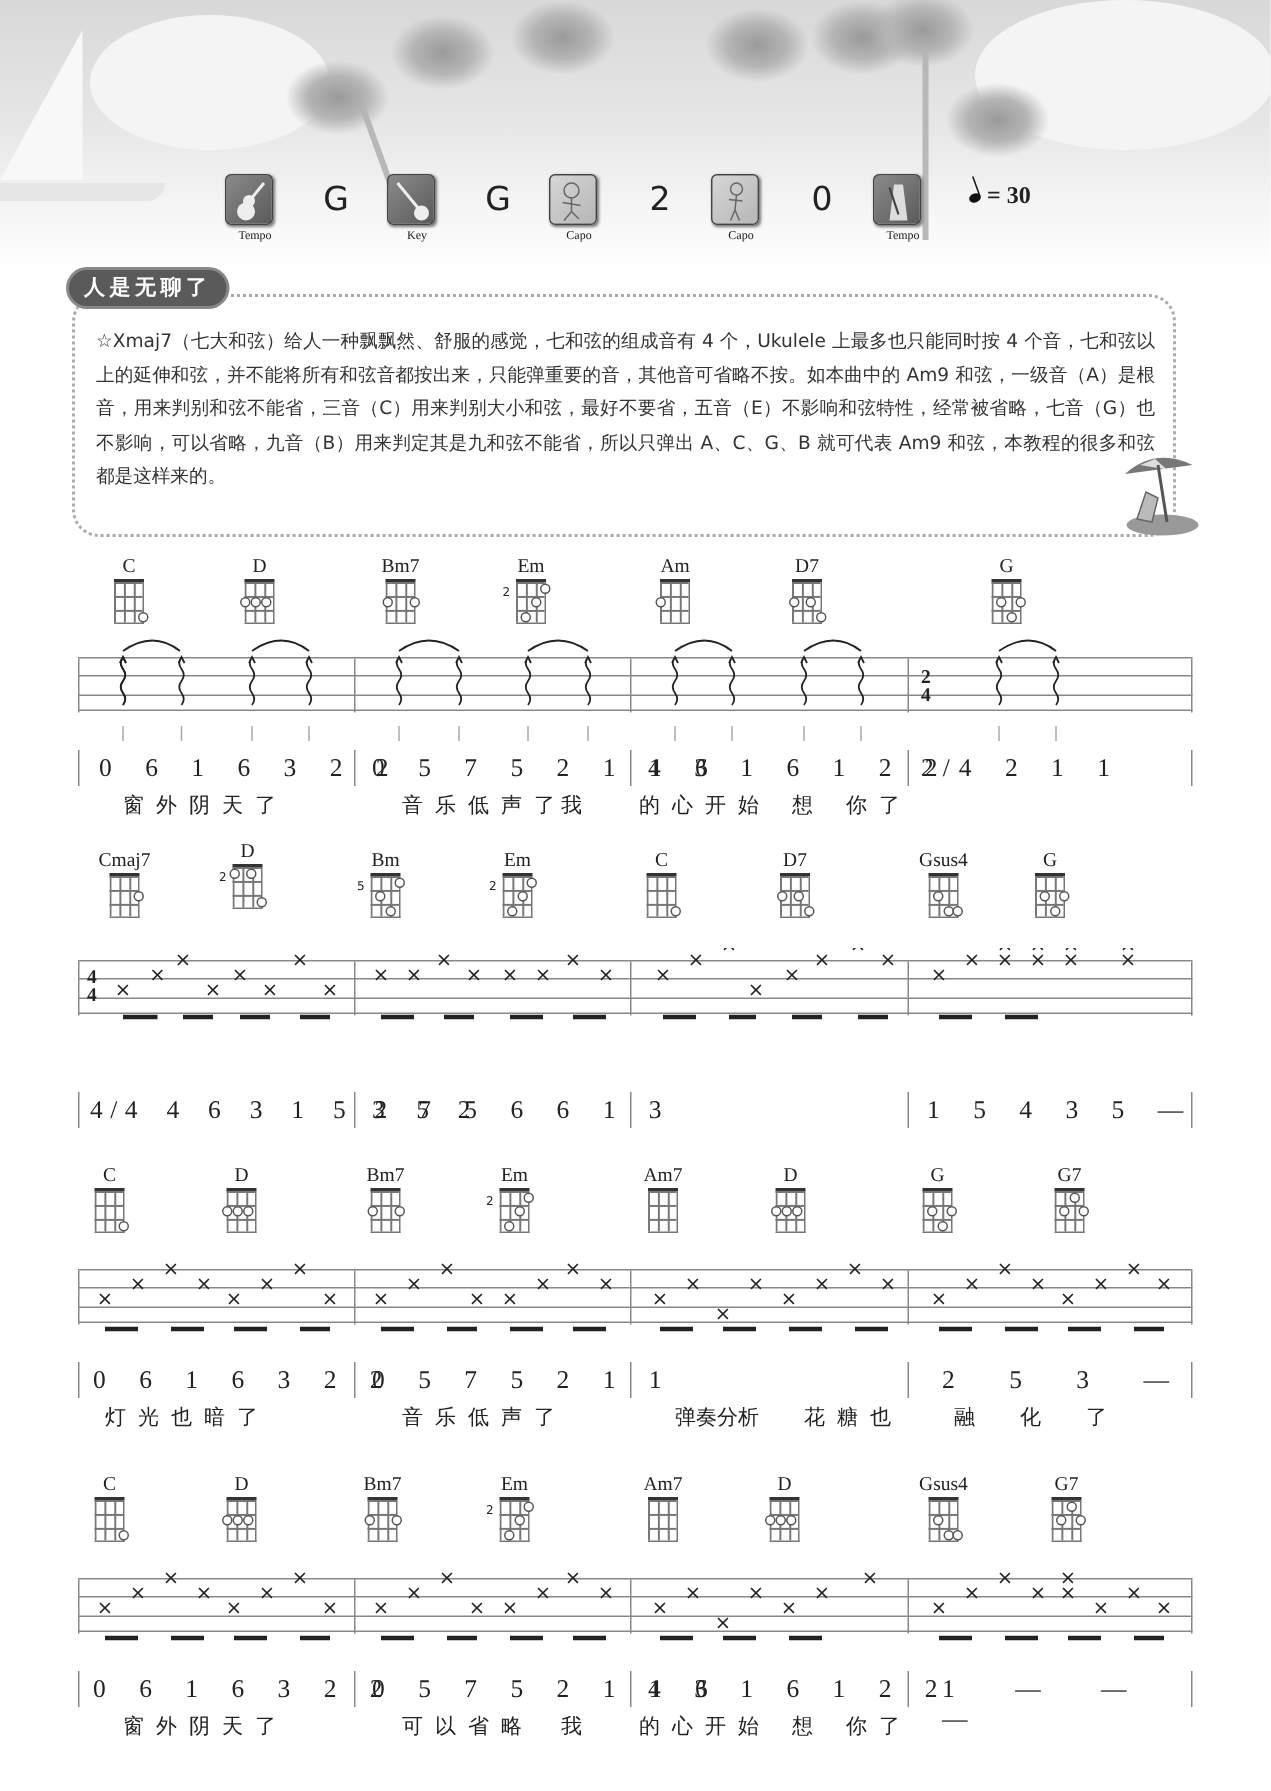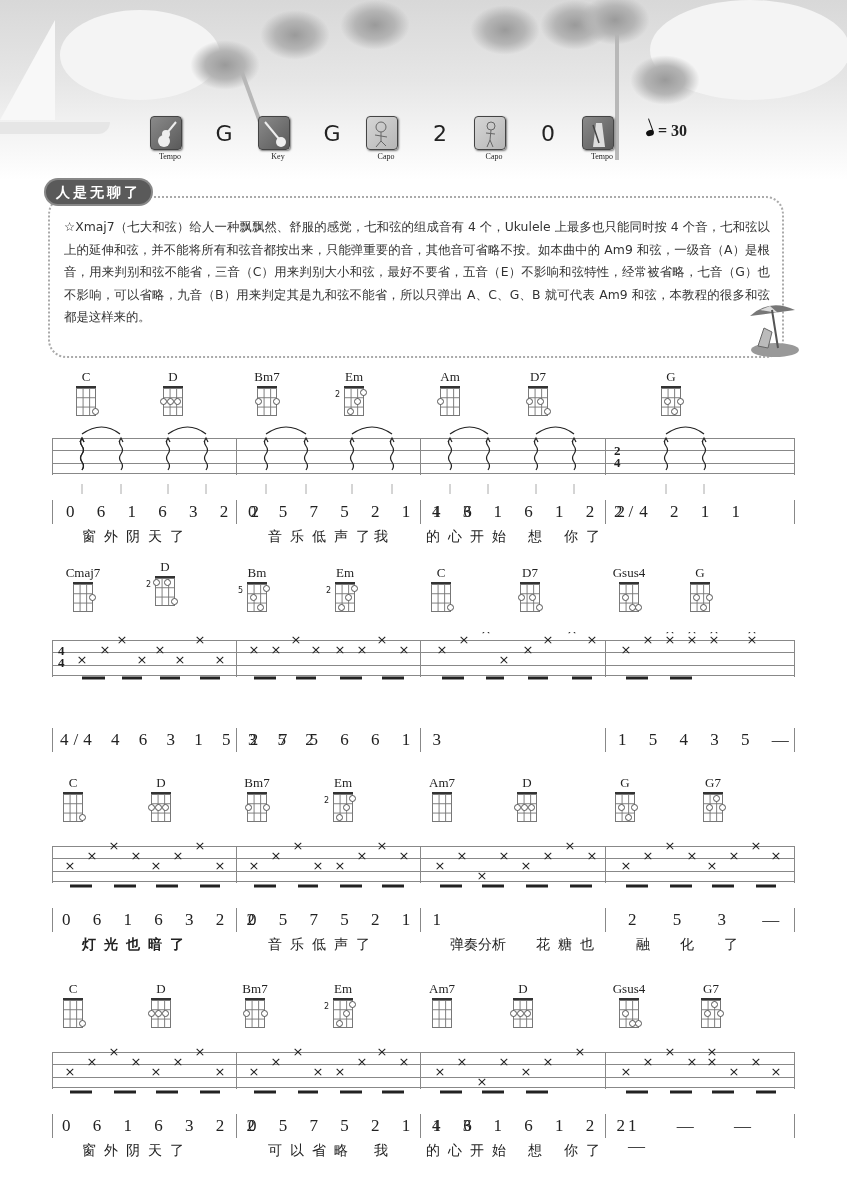--- a/index.html
+++ b/index.html
@@ -554,21 +554,21 @@
     <div class="jp-bar" style="left:0;"></div>
       <div class="jp-bar" style="left:184px;"></div>
       <div class="jp-bar" style="left:368px;"></div>
       <div class="jp-bar" style="left:553px;"></div>
       <div class="jp-bar" style="left:742px;"></div>
     <div style="position:absolute;left:10px;top:6px;word-spacing:6px;letter-spacing:6px;">0 6 1 6 3 2  2</div>
     <div style="position:absolute;left:196px;top:6px;word-spacing:6px;letter-spacing:6px;">0 5 7 5 2 1  1</div>
     <div style="position:absolute;left:576px;top:6px;word-spacing:24px;letter-spacing:4px;">2  5  3  —</div>
   </div>
   <div class="lyrics" style="top:160px;">
-    <span class="lyric" style="left:30px;font-weight:bold;">灯光也暗了</span>
+    <span class="lyric" style="left:18px;">灯光也暗了</span>
     <span class="lyric" style="left:216px;">音乐低声了</span>
     <span class="lyric" style="left:398px;letter-spacing:0;">弹奏分析</span>
     <span class="lyric" style="left:484px;">花糖也</span>
     <span class="lyric" style="left:584px;">融</span>
     <span class="lyric" style="left:628px;">化</span>
     <span class="lyric" style="left:672px;">了</span>
   </div>
 </div>
 
 <div class="system" style="top:982px;">

